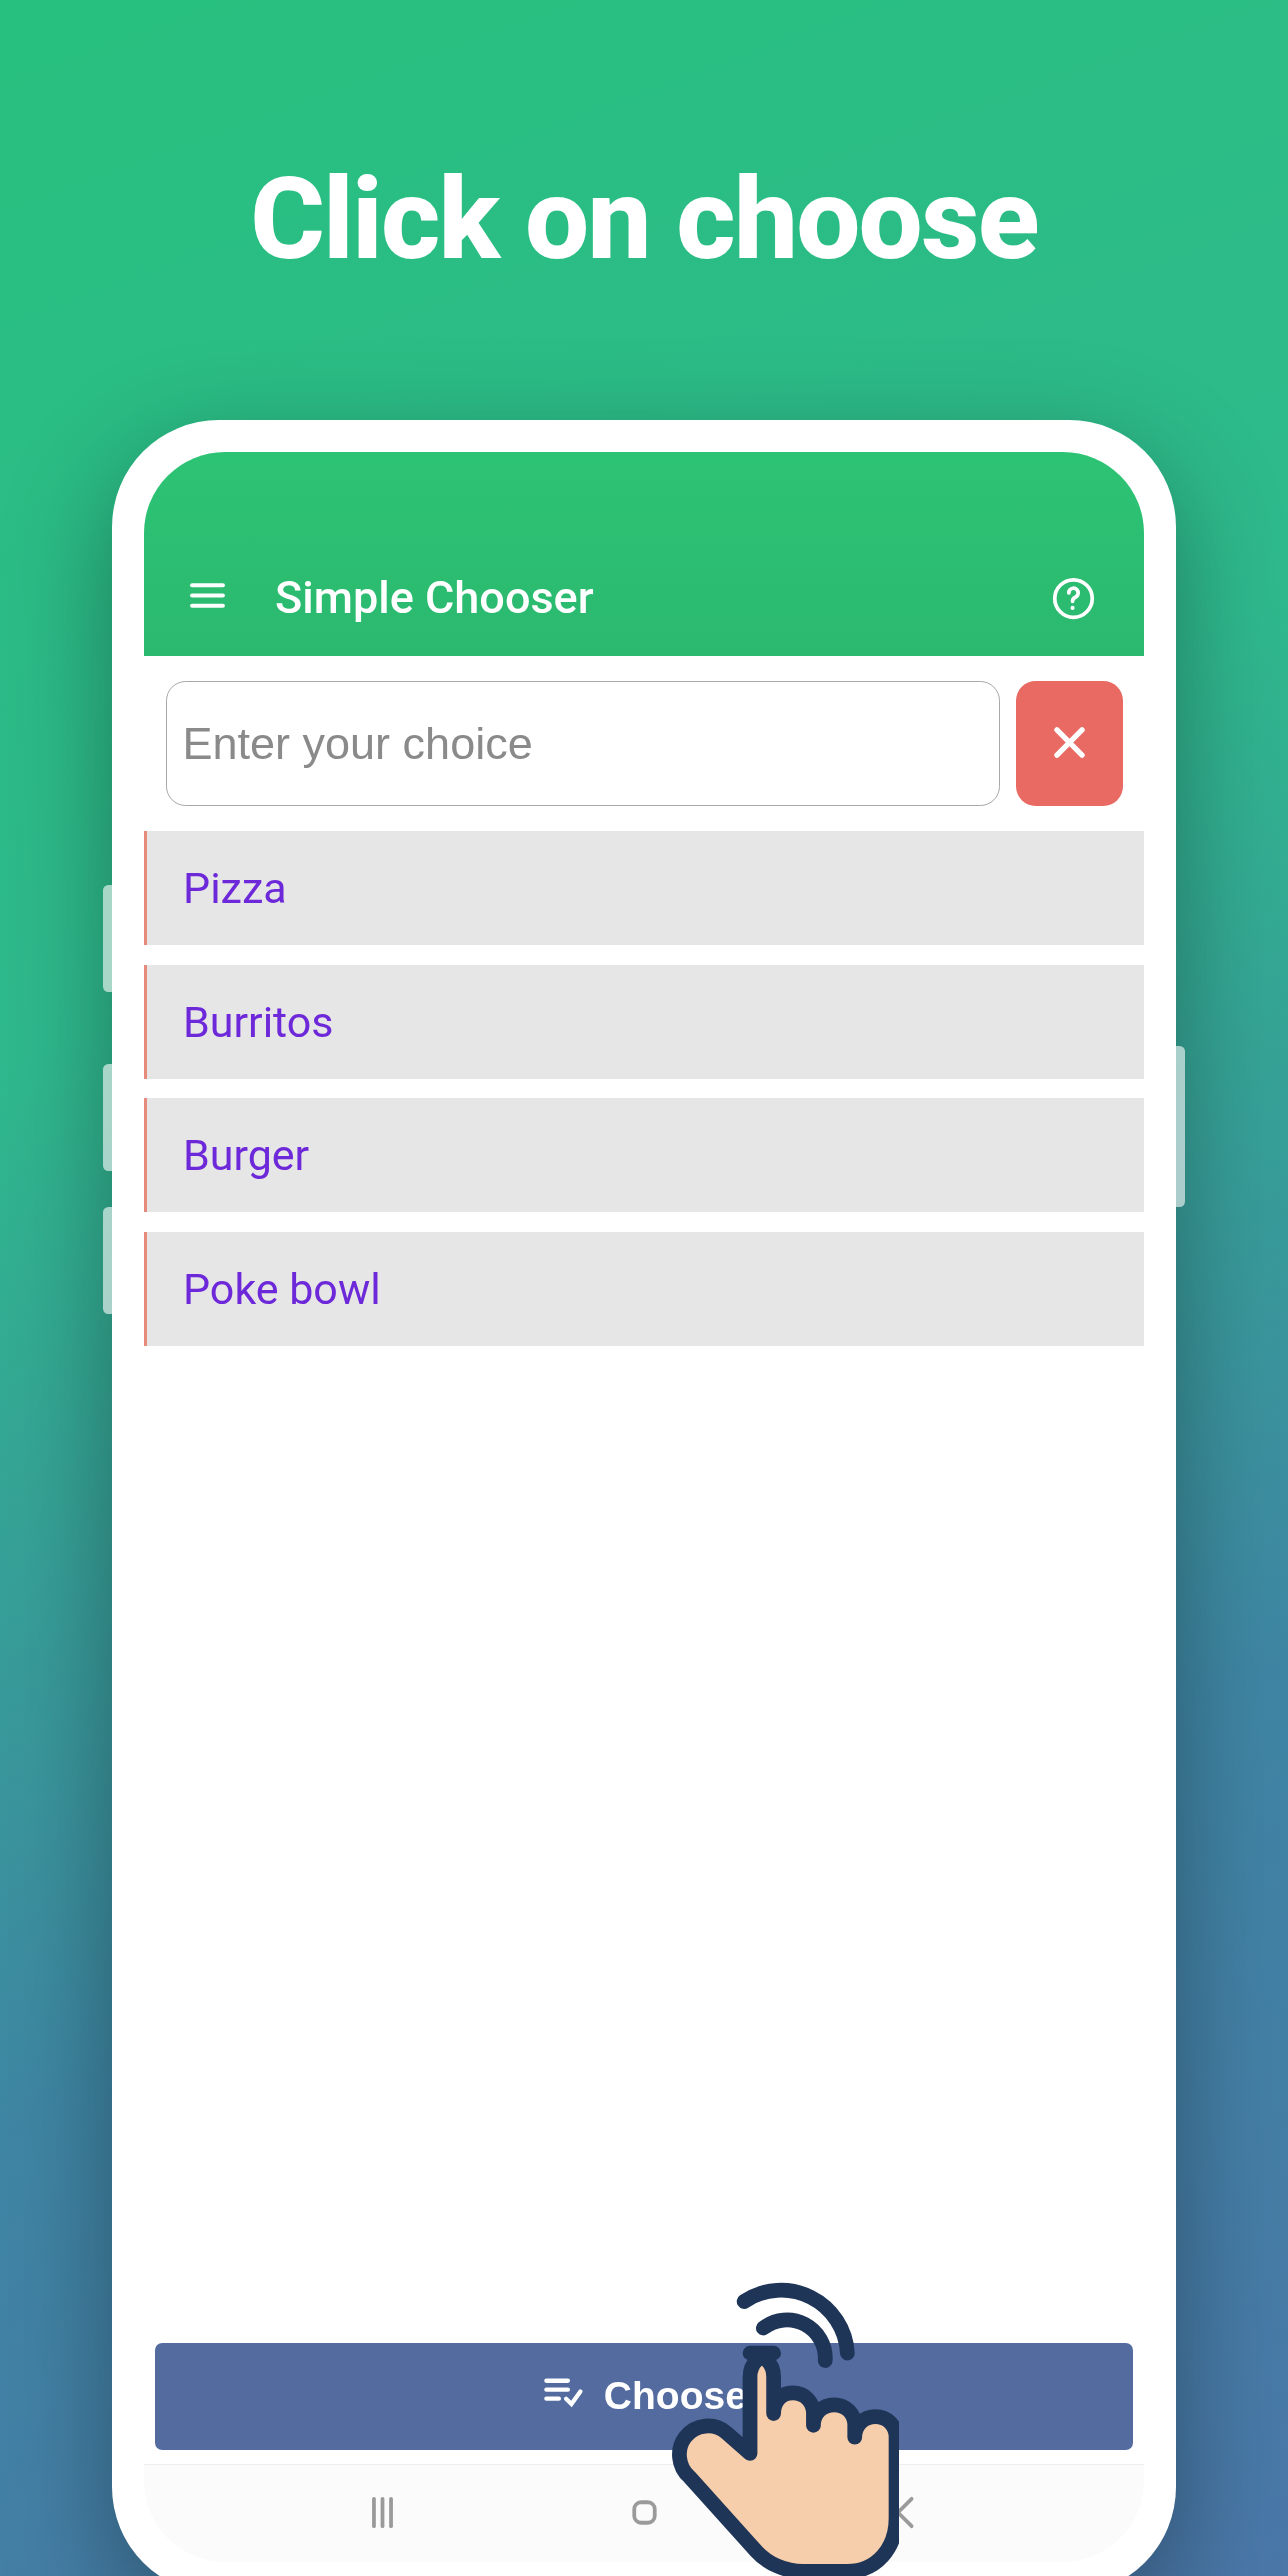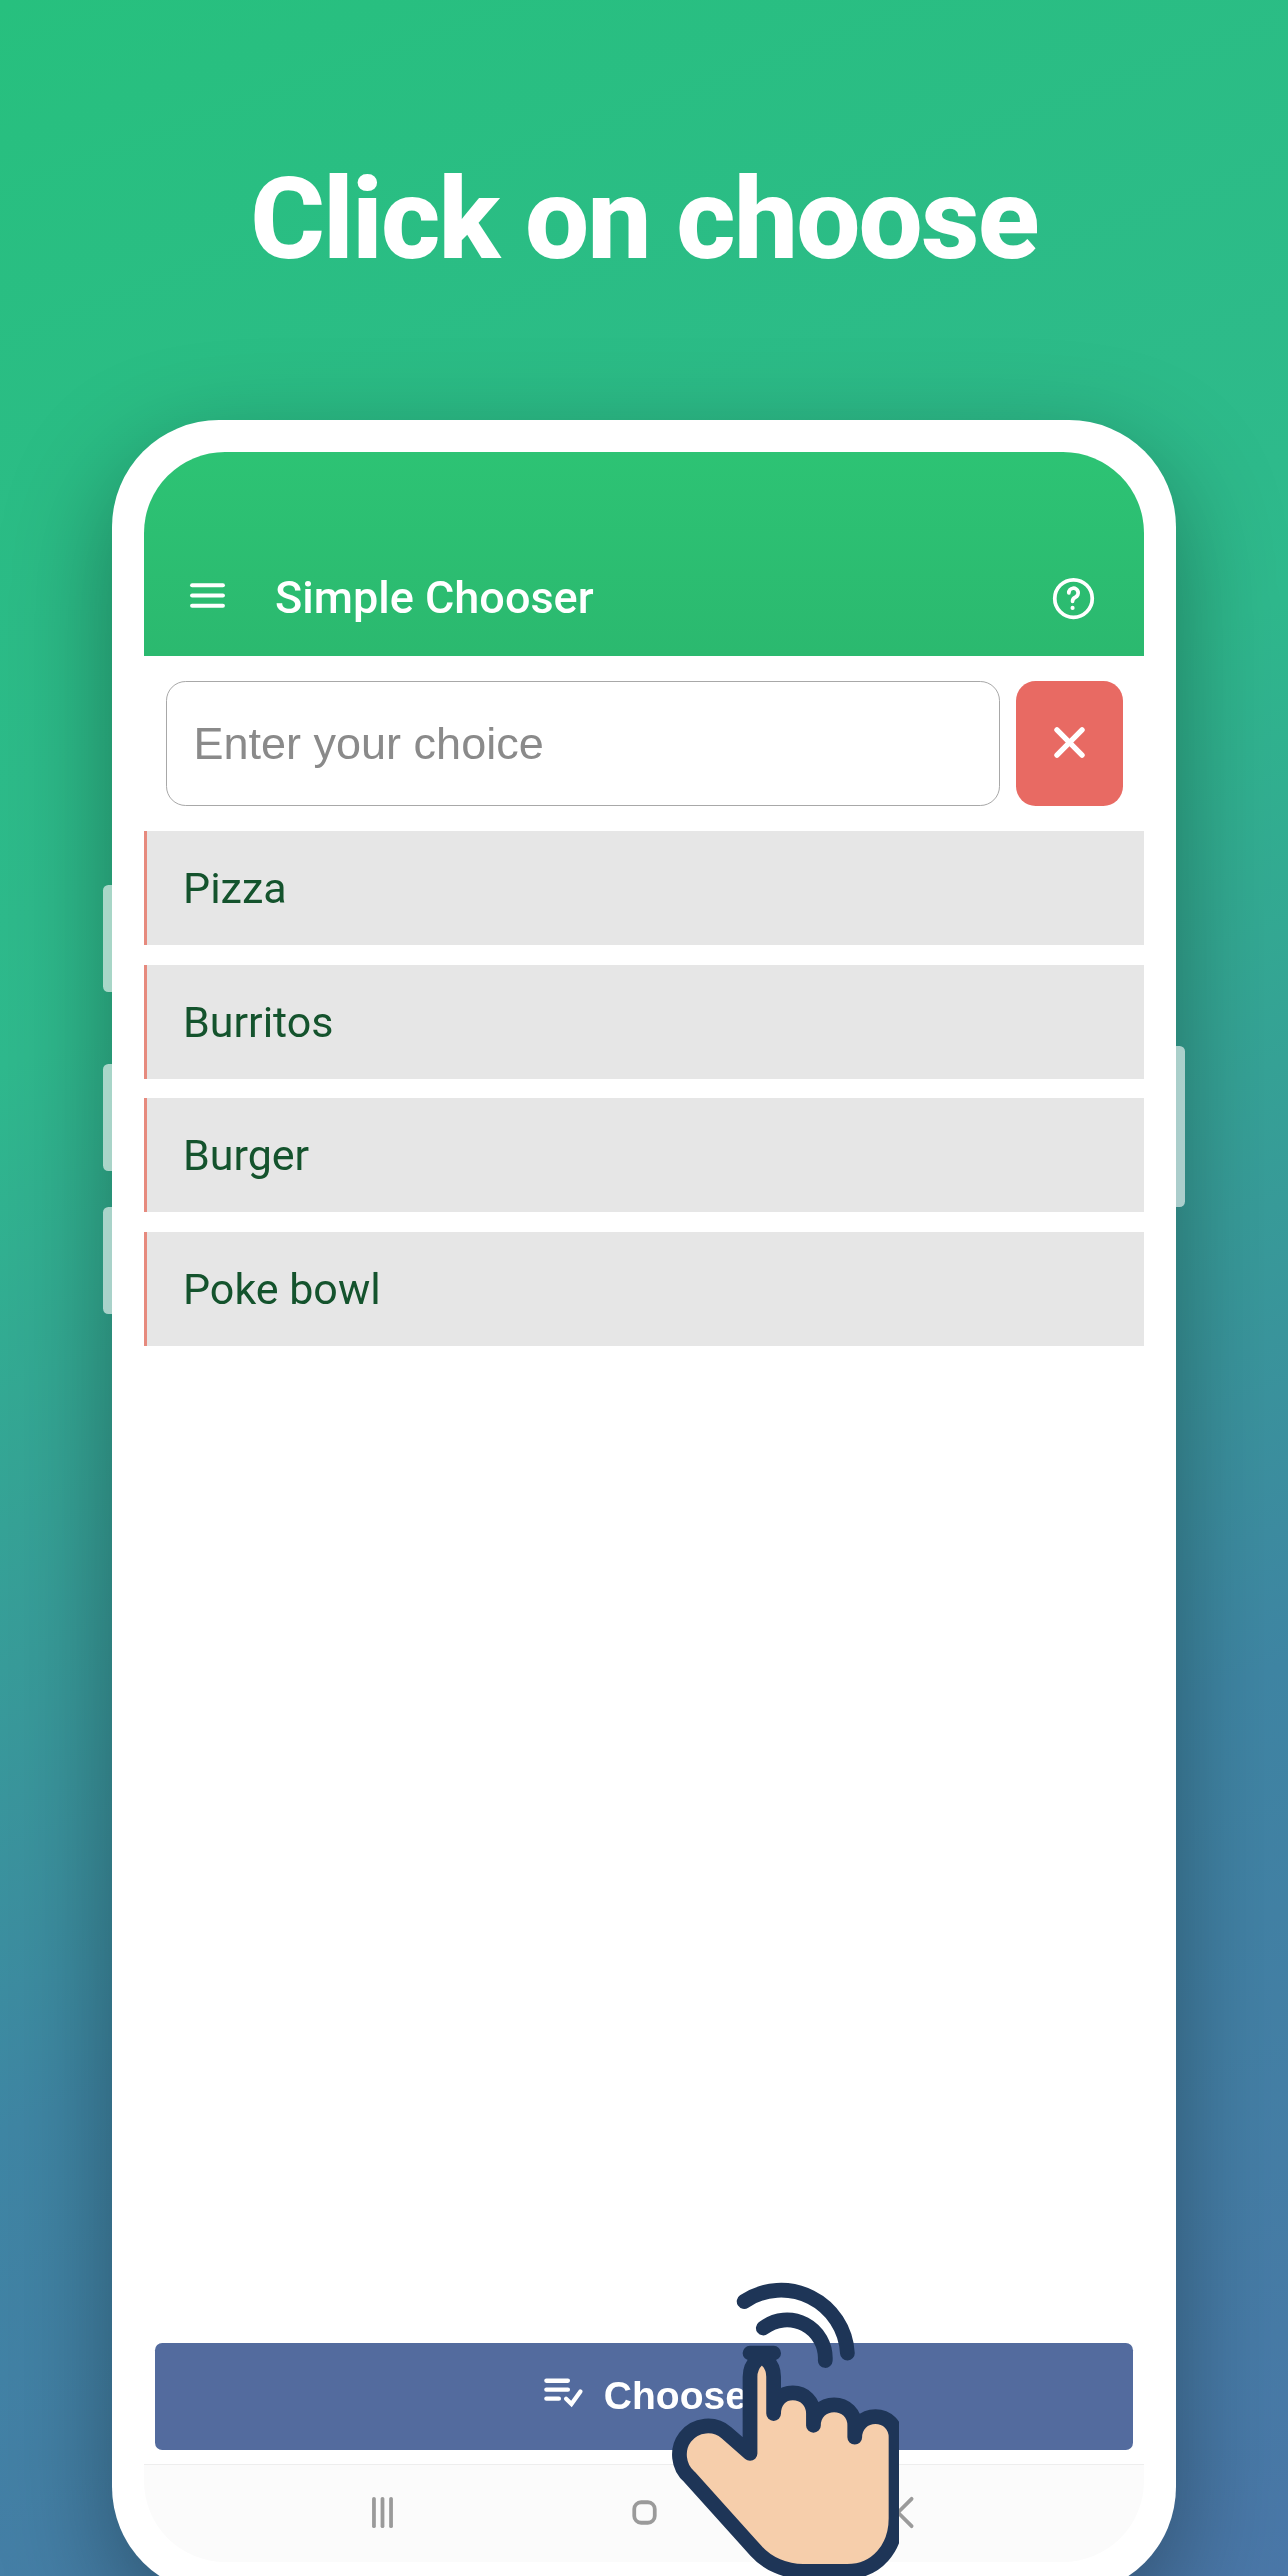--- a/index.html
+++ b/index.html
@@ -103,21 +103,21 @@
     align-items:center;
     gap: 16px;
     padding: 25px 21.5px 16px 21.5px;
   }
   .choice-input{
     flex:1;
     height: 125px;
     border: 1.8px solid #a8a8a8;
     border-radius: 19.7px;
     font-size: 45px;
-    padding: 0 27px;
+    padding: 0 16px;
     color:#222;
     background:#fff;
   }
   .choice-input::placeholder{ color:#8a8a8a; }
   .clear-btn{
     width: 107px; height: 125px;
     background:#e86a63;
     border:none;
     border-radius: 19.7px;
     display:flex; align-items:center; justify-content:center;
@@ -128,21 +128,21 @@
   
   .list{
     flex:1;
     overflow:auto;
     padding-top: 9px;
   }
   .item{
     background:#e6e6e6;
     border-left: 3.6px solid #e68a7e;
     font-size: 43px;
-    color:#14532d;
+    color:#6d28d9;
     padding: 32px 36px;
     margin-bottom: 19.7px;
   }
 
   
   .choose-btn{
     margin: 0 10.7px 14.3px 10.7px;
     height: 107px;
     background:#536b9e;
     color:#fff;

